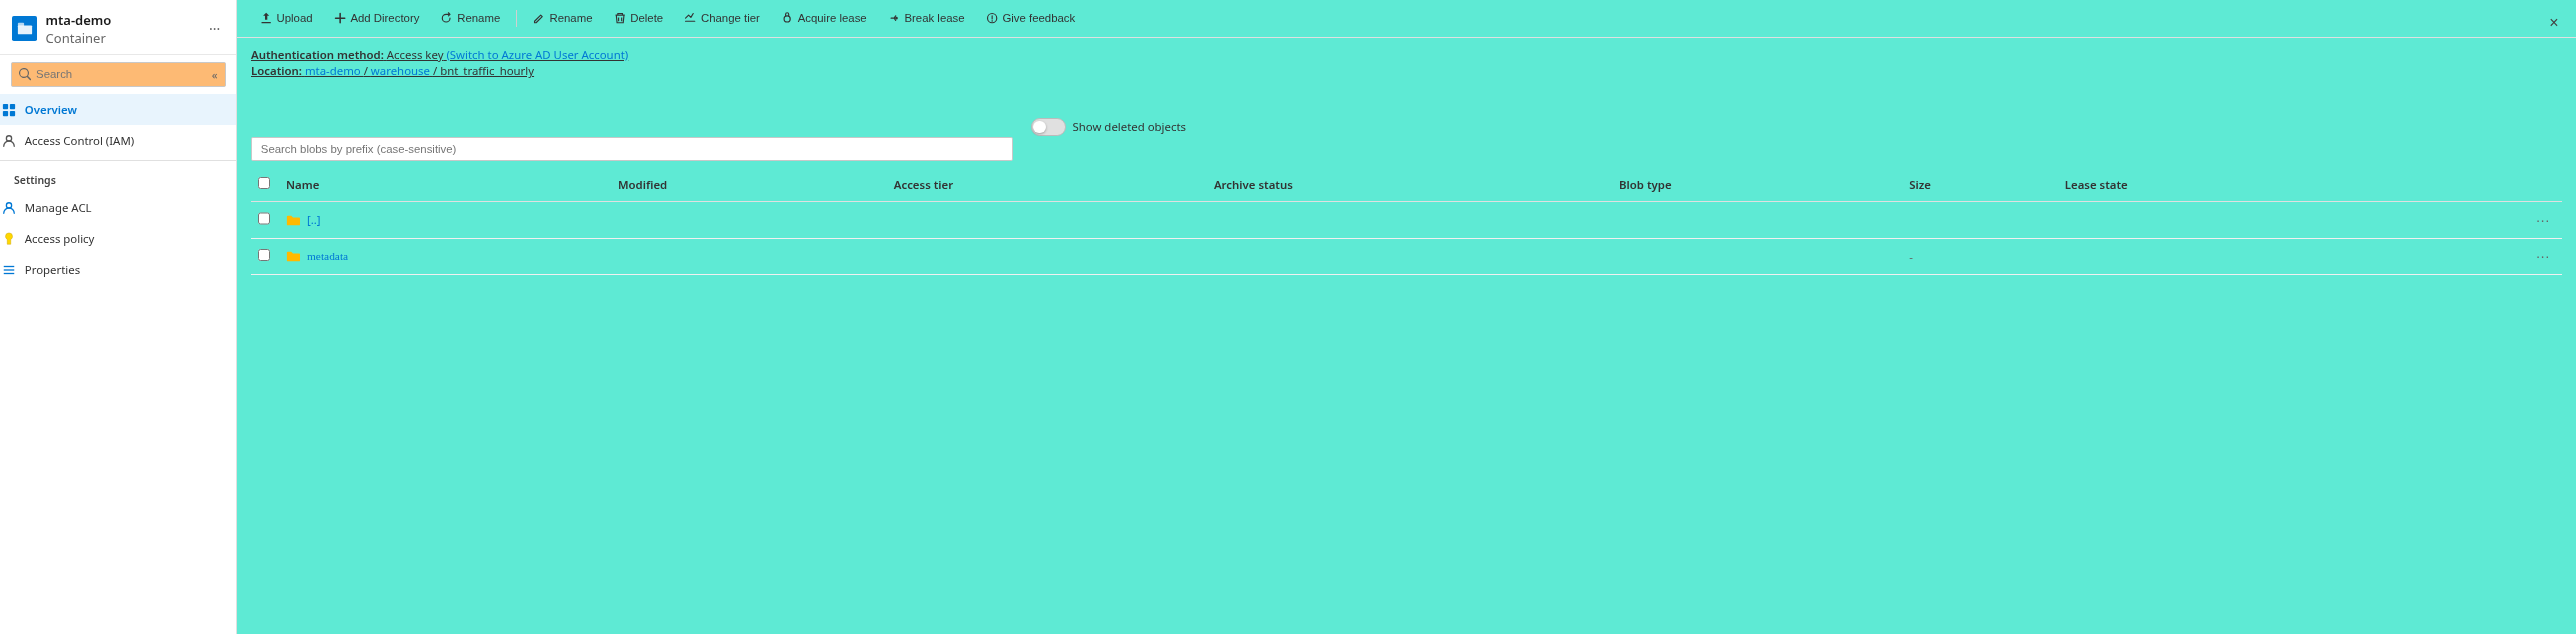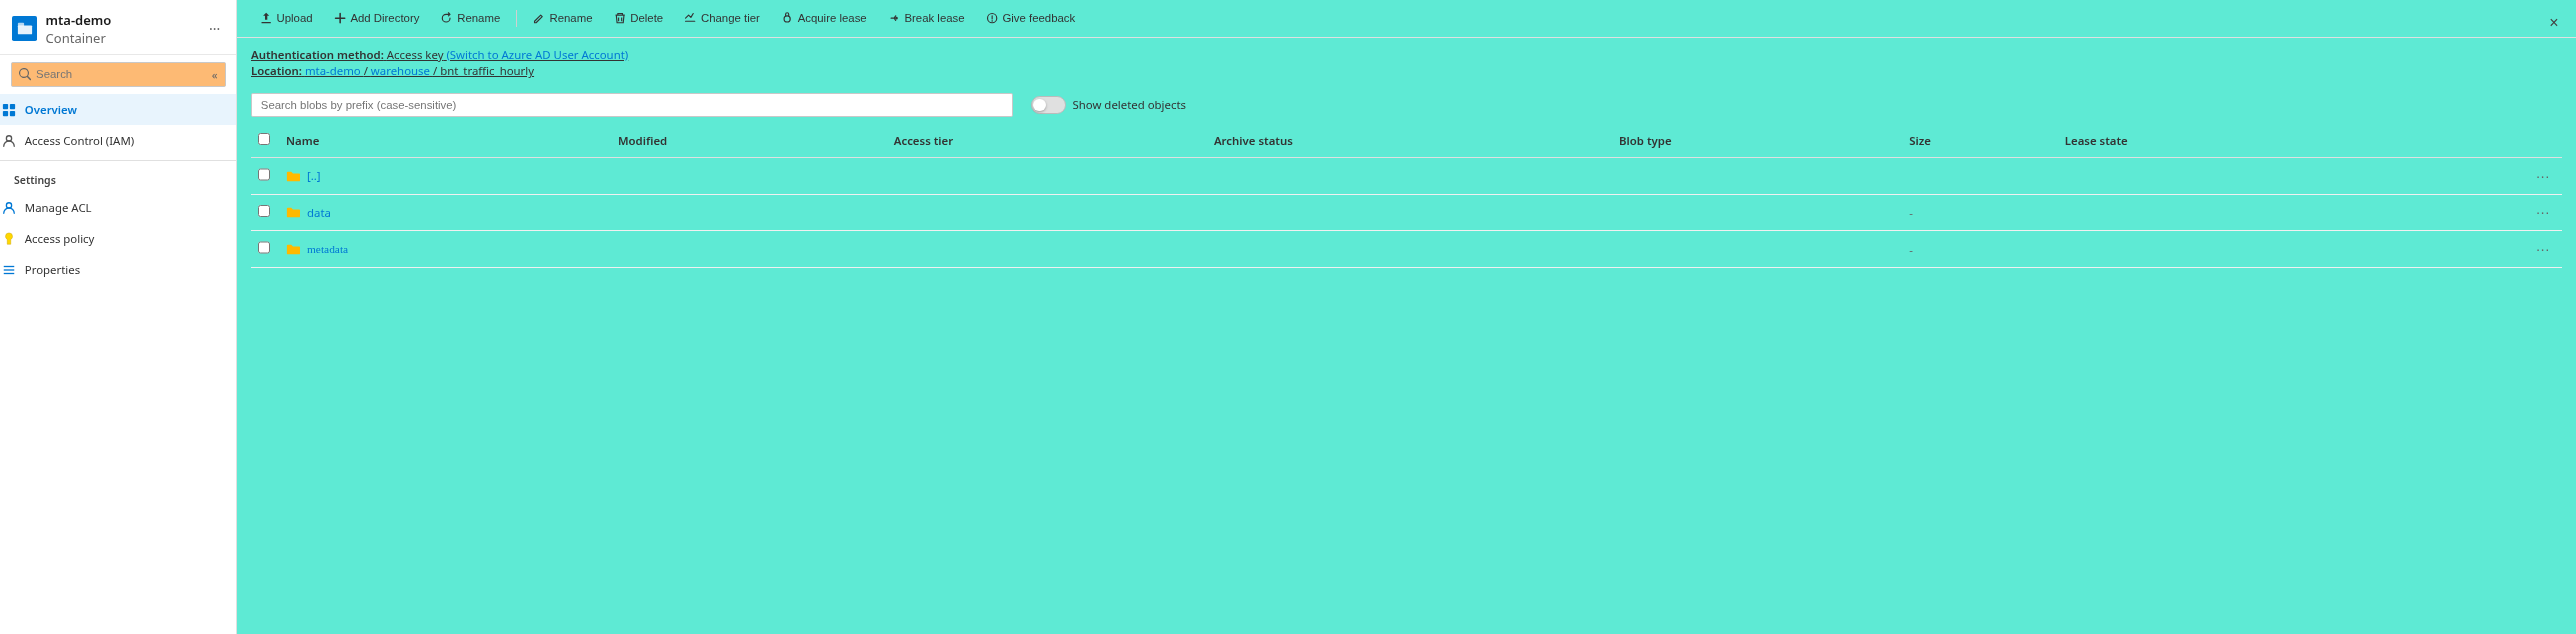--- a/index.html
+++ b/index.html
@@ -37,21 +37,21 @@
     .toolbar-divider { width: 0.9px; height: 17.5px; background: #d0d0d0; margin: 0 3.5px; }
 
     
     .info-bar { padding: 8.8px 14px 5.3px; font-size: 11.4px; }
     .info-bar .row { margin-bottom: 1.8px; text-decoration: underline; }
     .info-bar strong { font-weight: 600; }
     .info-bar a { color: #0078d4; text-decoration: none; }
 
     
     .search-area { padding: 7px 14px; display: flex; align-items: center; gap: 10.5px; }
-    .blob-search { flex: 1; border: 0.9px solid #c8c8c8; border-radius: 1.8px; padding: 5.3px 8.8px; font-size: 11.4px; color: #666; outline: none; max-width: 762px; }
+    .blob-search { flex: 1; border: 0.9px solid #c8c8c8; border-radius: 1.8px; padding: 5.3px 8.8px; font-size: 11.4px; color: #666; outline: none; max-width: 762px; margin-top: 44px; }
     .toggle-area { display: flex; align-items: center; gap: 7px; font-size: 11.4px; color: #333; margin-left: 7px; }
     .toggle { width: 35px; height: 17.5px; border-radius: 8.8px; background: #e0e0e0; border: 0.9px solid #bbb; cursor: pointer; position: relative; display: flex; align-items: center; padding: 1.8px; }
     .toggle-knob { width: 12.3px; height: 12.3px; border-radius: 50%; background: #fff; box-shadow: 0 0.9px 2.6px rgba(0,0,0,0.3); position: relative; left: 0; }
 
     
     .table-area { flex: 1; overflow-y: auto; padding: 0 14px; }
     table { width: 100%; border-collapse: collapse; }
     thead th { font-size: 11.4px; font-weight: 600; color: #333; padding: 8.8px 7px; border-bottom: 0.9px solid #e0e0e0; text-align: left; white-space: nowrap; }
     tbody tr { border-bottom: 0.9px solid #f0f0f0; }
     tbody td { padding: 8px 7px; font-size: 11.4px; color: #333; vertical-align: middle; }
@@ -274,38 +274,20 @@
             <td></td>
             <td style="text-align: right;"><button class="more-btn">···</button></td>
           </tr>
           <tr>
             <td class="checkbox-cell"><input type="checkbox" style=""></td>
             <td>
               <div class="name-cell">
                 <svg width="14" height="14" viewBox="0 0 16 16" fill="#FFB900" class="folder-icon">
                   <path d="M1 4a1 1 0 0 1 1-1h4l2 2h7a1 1 0 0 1 1 1v7a1 1 0 0 1-1 1H2a1 1 0 0 1-1-1V4z"></path>
                 </svg>
-                <span style="cursor: pointer; color: rgb(0, 120, 212);">data</span>
-              </div>
-            </td>
-            <td></td>
-            <td></td>
-            <td></td>
-            <td></td>
-            <td class="dash-cell">-</td>
-            <td></td>
-            <td style="text-align: right;"><button class="more-btn">···</button></td>
-          </tr>
-          <tr>
-            <td class="checkbox-cell"><input type="checkbox" style=""></td>
-            <td>
-              <div class="name-cell">
-                <svg width="14" height="14" viewBox="0 0 16 16" fill="#FFB900" class="folder-icon">
-                  <path d="M1 4a1 1 0 0 1 1-1h4l2 2h7a1 1 0 0 1 1 1v7a1 1 0 0 1-1 1H2a1 1 0 0 1-1-1V4z"></path>
-                </svg>
                 <span style="cursor: pointer; color: rgb(0, 120, 212); font-family: Liberation Serif, serif;">metadata</span>
               </div>
             </td>
             <td></td>
             <td></td>
             <td></td>
             <td></td>
             <td class="dash-cell">-</td>
             <td></td>
             <td style="text-align: right;"><button class="more-btn">···</button></td>

